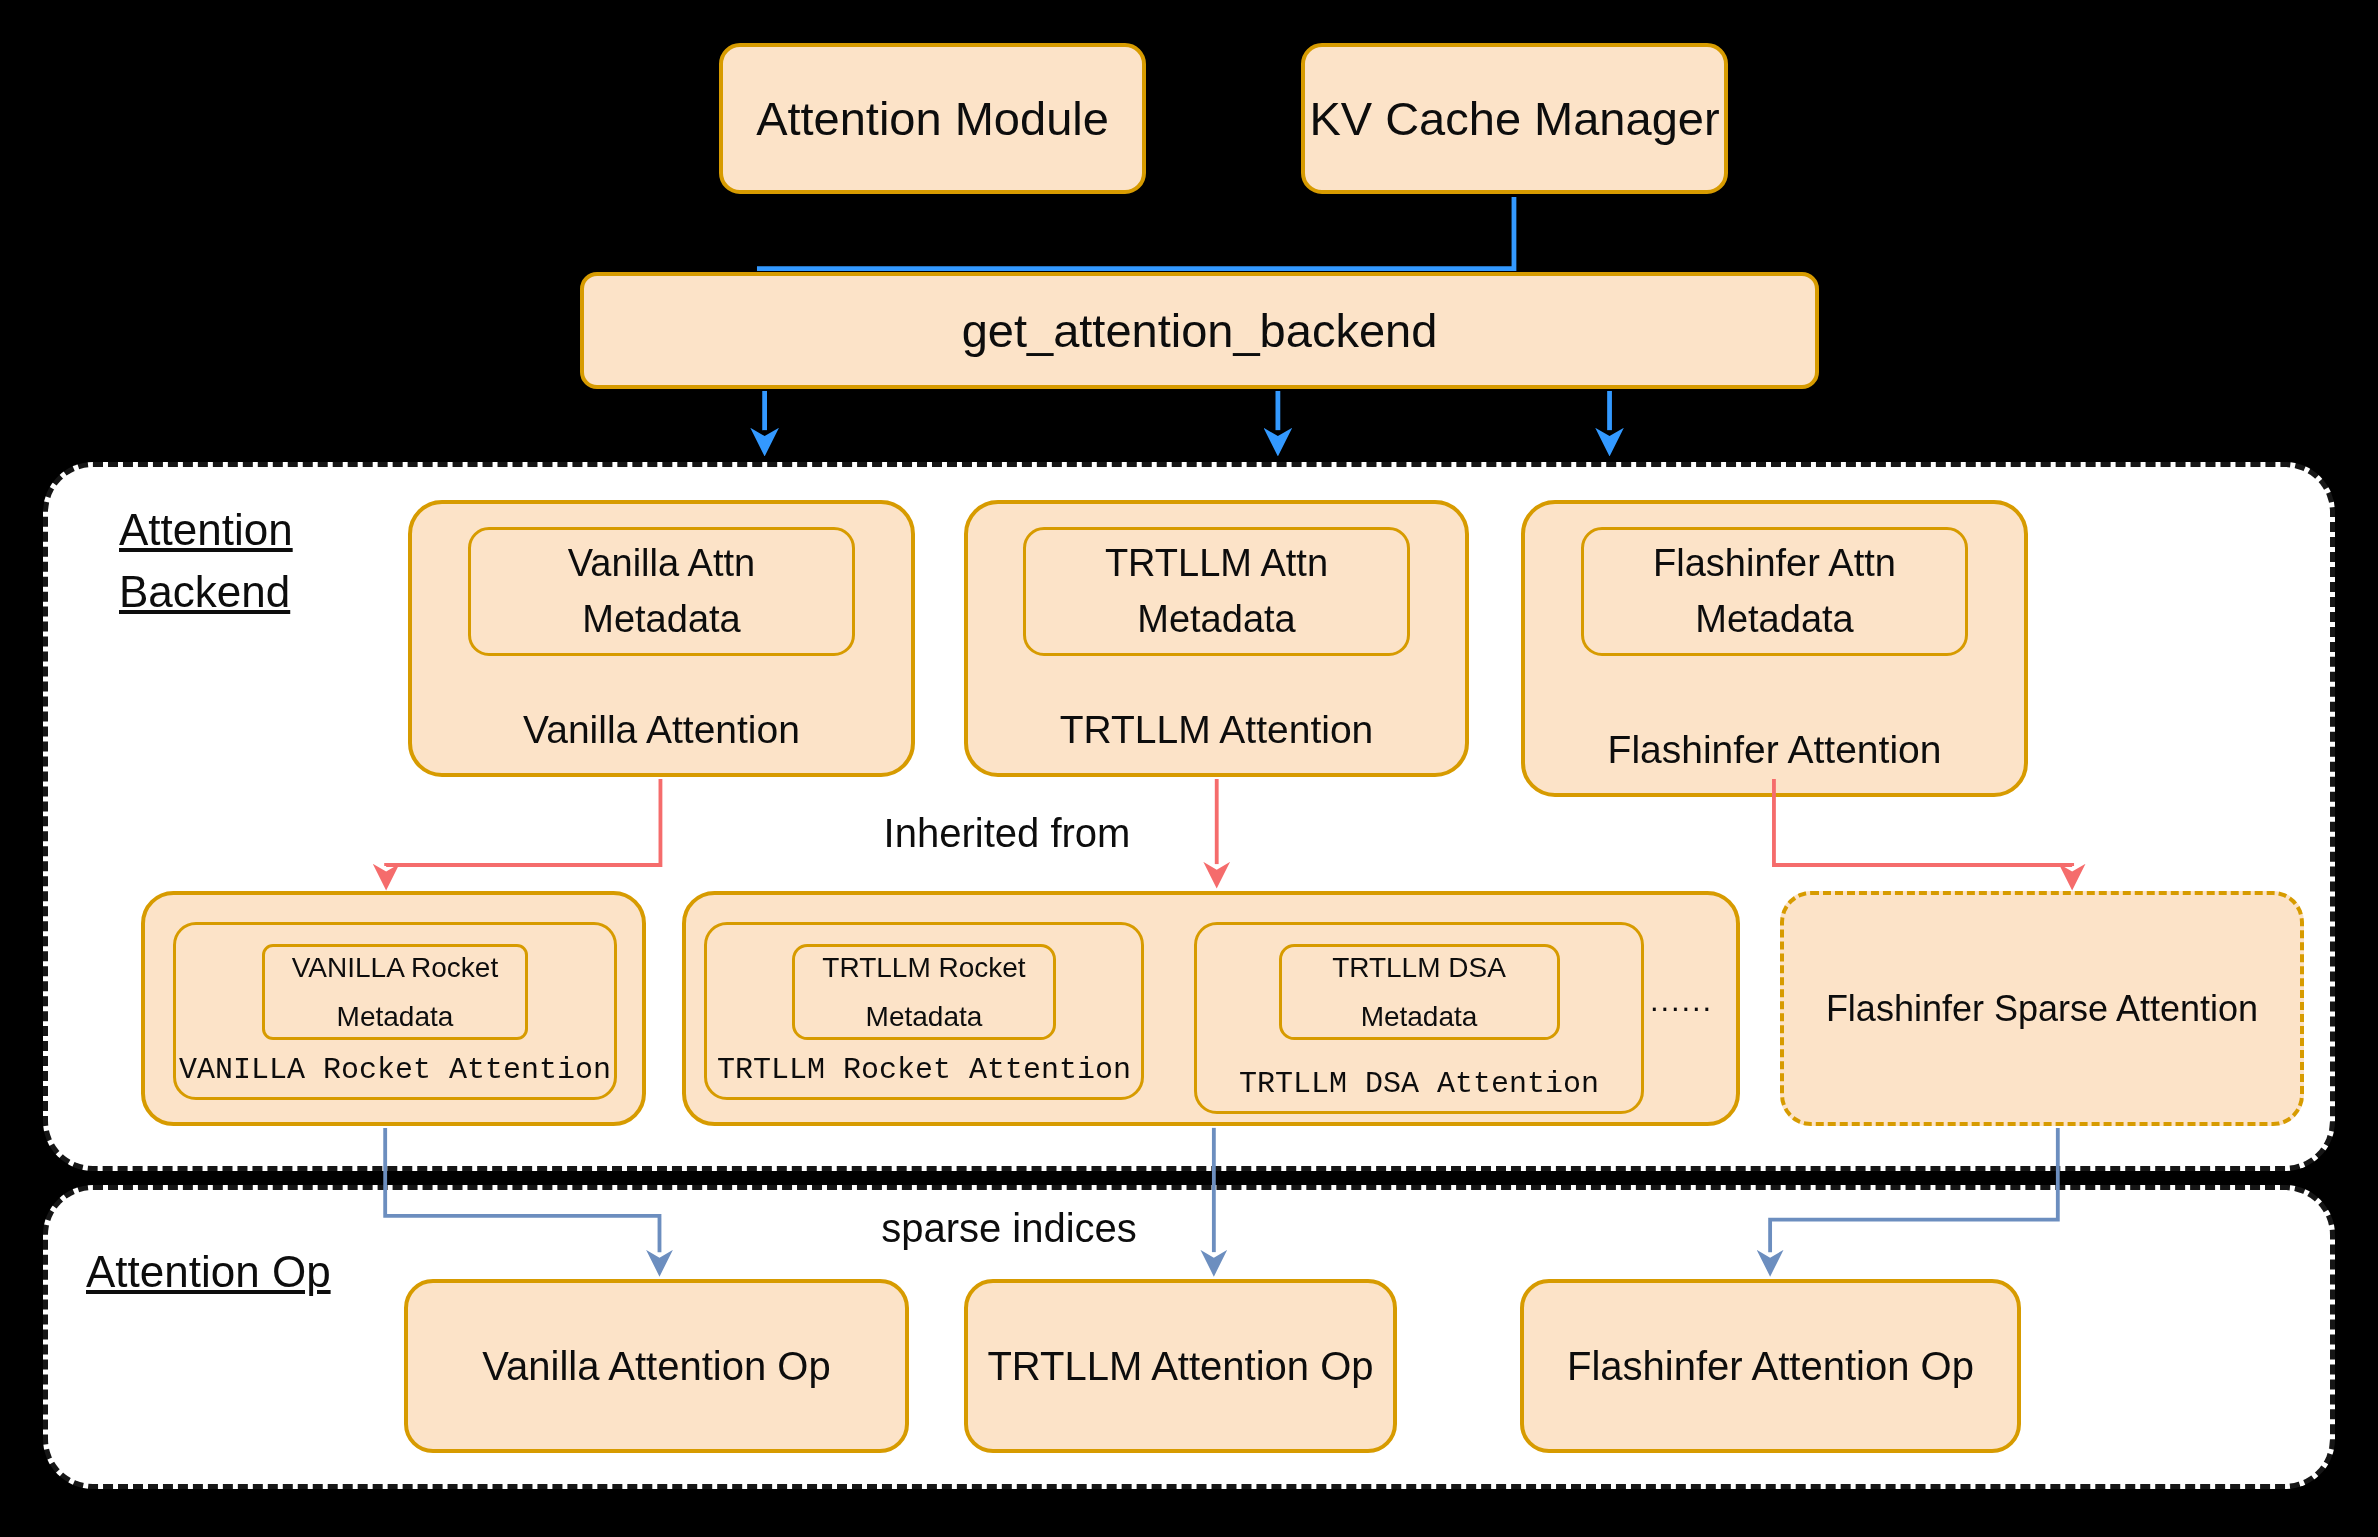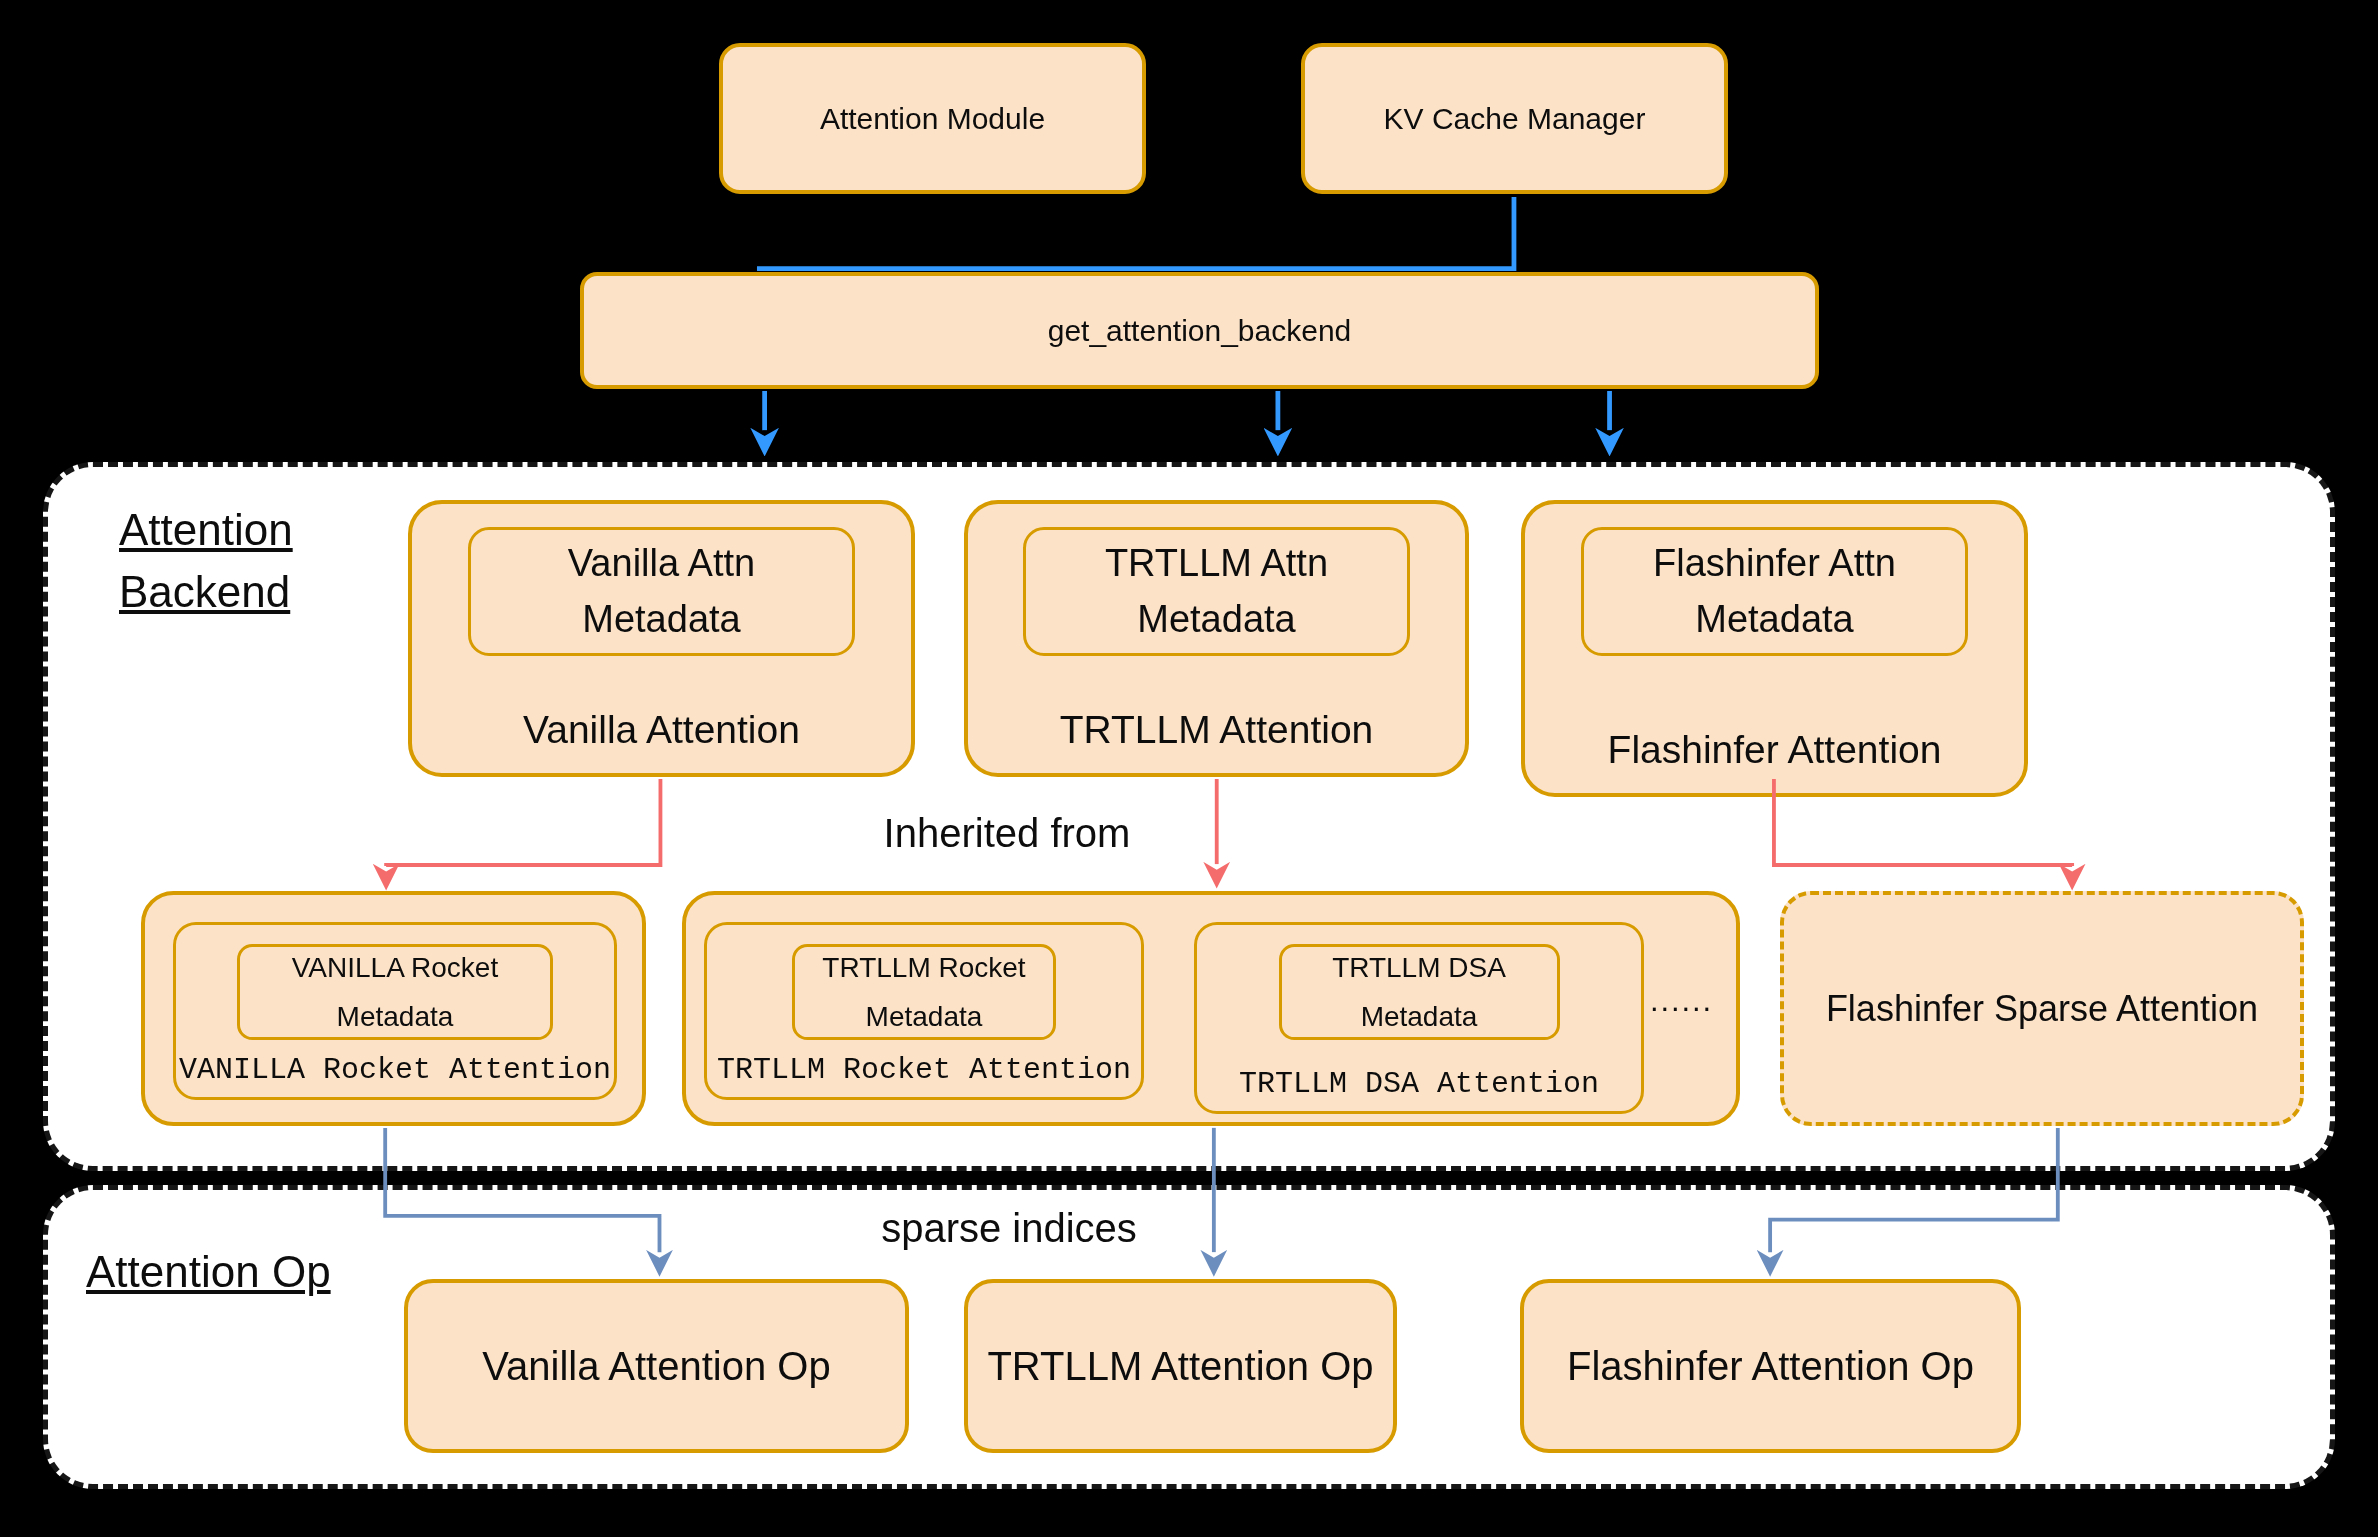--- a/index.html
+++ b/index.html
@@ -17,21 +17,21 @@
     font-family:"Liberation Sans",sans-serif;color:var(--ink);
   }
   .section{
     position:absolute;background:#fff;border:5.7px dashed #161616;border-radius:50px;
   }
   .node{
     position:absolute;background:var(--node-fill);border:4.8px solid var(--node-stroke);
     display:flex;align-items:center;justify-content:center;text-align:center;
   }
   .node.flat{flex-direction:column;}
-  .toplabel{font-size:30px;}
+  .toplabel{font-size:47px;}
   .preline{white-space:pre-line;}
   .section-title{position:absolute;font-size:44px;line-height:1.42;text-decoration:underline;}
   .backend-box{border-radius:34px;flex-direction:column;}
   .meta-box{
     position:relative;background:var(--node-fill);border:3.8px solid var(--node-stroke);
     border-radius:21px;width:387px;height:129px;margin-top:23px;
     display:flex;align-items:center;justify-content:center;text-align:center;
     font-size:38px;line-height:1.45;
   }
   .backend-label{margin-top:auto;margin-bottom:21px;font-size:39px;}
@@ -92,21 +92,21 @@
   <div class="node flat backend-box" style="left:1521px;top:500px;width:507px;height:297px;">
     <div class="meta-box preline">Flashinfer Attn
 Metadata</div>
     <div class="backend-label">Flashinfer Attention</div>
   </div>
 
   <div class="float-label" style="left:816px;top:811px;width:382px;">Inherited from</div>
 
   <div class="node" style="left:141px;top:891px;width:505px;height:235px;border-radius:32.5px;">
     <div class="mid-box" style="left:28px;top:27px;width:444px;height:178px;">
-      <div class="mini-box preline" style="width:316px;height:96px;">VANILLA Rocket
+      <div class="mini-box preline" style="width:266px;height:96px;border-radius:11px;">VANILLA Rocket
 Metadata</div>
       <div class="mid-label">VANILLA Rocket Attention</div>
     </div>
   </div>
 
   <div class="node" style="left:682px;top:891px;width:1058px;height:235px;border-radius:32.5px;">
     <div class="mid-box" style="left:18px;top:27px;width:440px;height:178px;">
       <div class="mini-box preline" style="width:264px;height:96px;">TRTLLM Rocket
 Metadata</div>
       <div class="mid-label">TRTLLM Rocket Attention</div>

